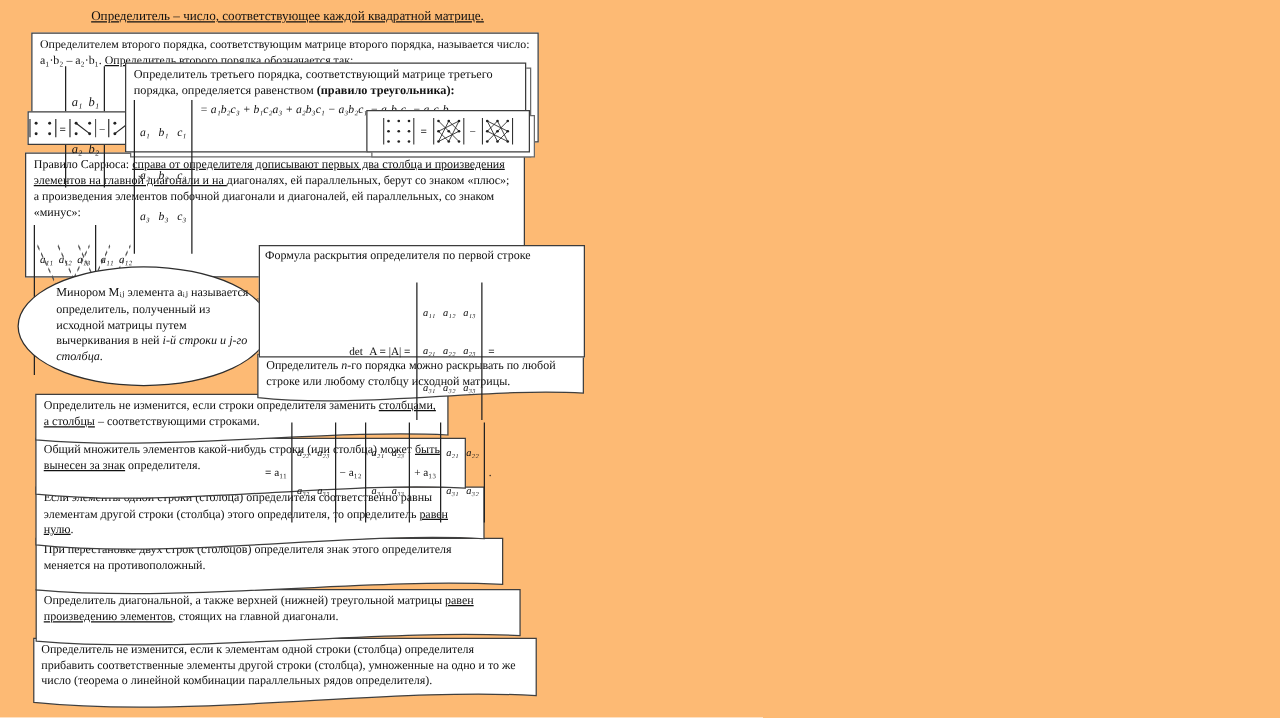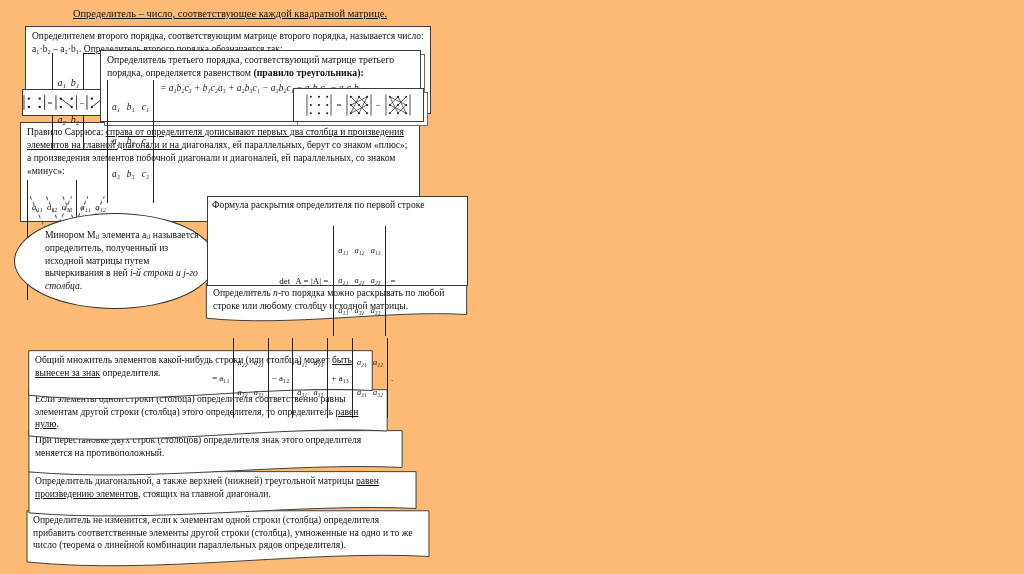--- a/index.html
+++ b/index.html
@@ -249,20 +249,26 @@
     <div><span>Минором </span><span class="math">Mᵢⱼ</span><span> элемента </span><span class="math">aᵢⱼ</span><span> называется определитель, полученный из исходной матрицы путем вычеркивания в ней </span><i>i-й строки и j-го столбца.</i></div>
   </div>
 
   <div class="doc nbox">
     <svg class="wave" viewBox="0 0 100 40" preserveAspectRatio="none">
       <path d="M0.5,0.5 L99.5,0.5 L99.5,30 C70,25.5 32,42 0.5,33.5 Z" fill="#fff" stroke="#3f3f3f" vector-effect="non-scaling-stroke"></path>
     </svg>
     <div class="dtxt"><span>Определитель </span><i>n</i><span>-го порядка можно раскрывать по любой строке или любому столбцу исходной матрицы.</span></div>
   </div>
 
+  <div class="doc p1">
+    <svg class="wave" viewBox="0 0 100 40" preserveAspectRatio="none">
+        <path d="M0.5,0.5 L99.5,0.5 L99.5,30 C70,25.5 32,42 0.5,33.5 Z" fill="#fff" stroke="#3f3f3f" vector-effect="non-scaling-stroke"></path>
+      </svg>
+    <div class="dtxt"><span>Определитель не изменится, если строки определителя заменить </span><span class="u">столбцами, а столбцы</span><span> – соответствующими строками.</span></div>
+  </div>
 
   <div class="doc p2">
     <svg class="wave" viewBox="0 0 100 40" preserveAspectRatio="none">
         <path d="M0.5,0.5 L99.5,0.5 L99.5,30 C70,25.5 32,42 0.5,33.5 Z" fill="#fff" stroke="#3f3f3f" vector-effect="non-scaling-stroke"></path>
       </svg>
     <div class="dtxt"><span>Общий множитель элементов какой-нибудь строки (или столбца) может </span><span class="u">быть вынесен за знак</span><span> определителя.</span></div>
   </div>
 
   <div class="doc p3">
     <svg class="wave" viewBox="0 0 100 40" preserveAspectRatio="none">

